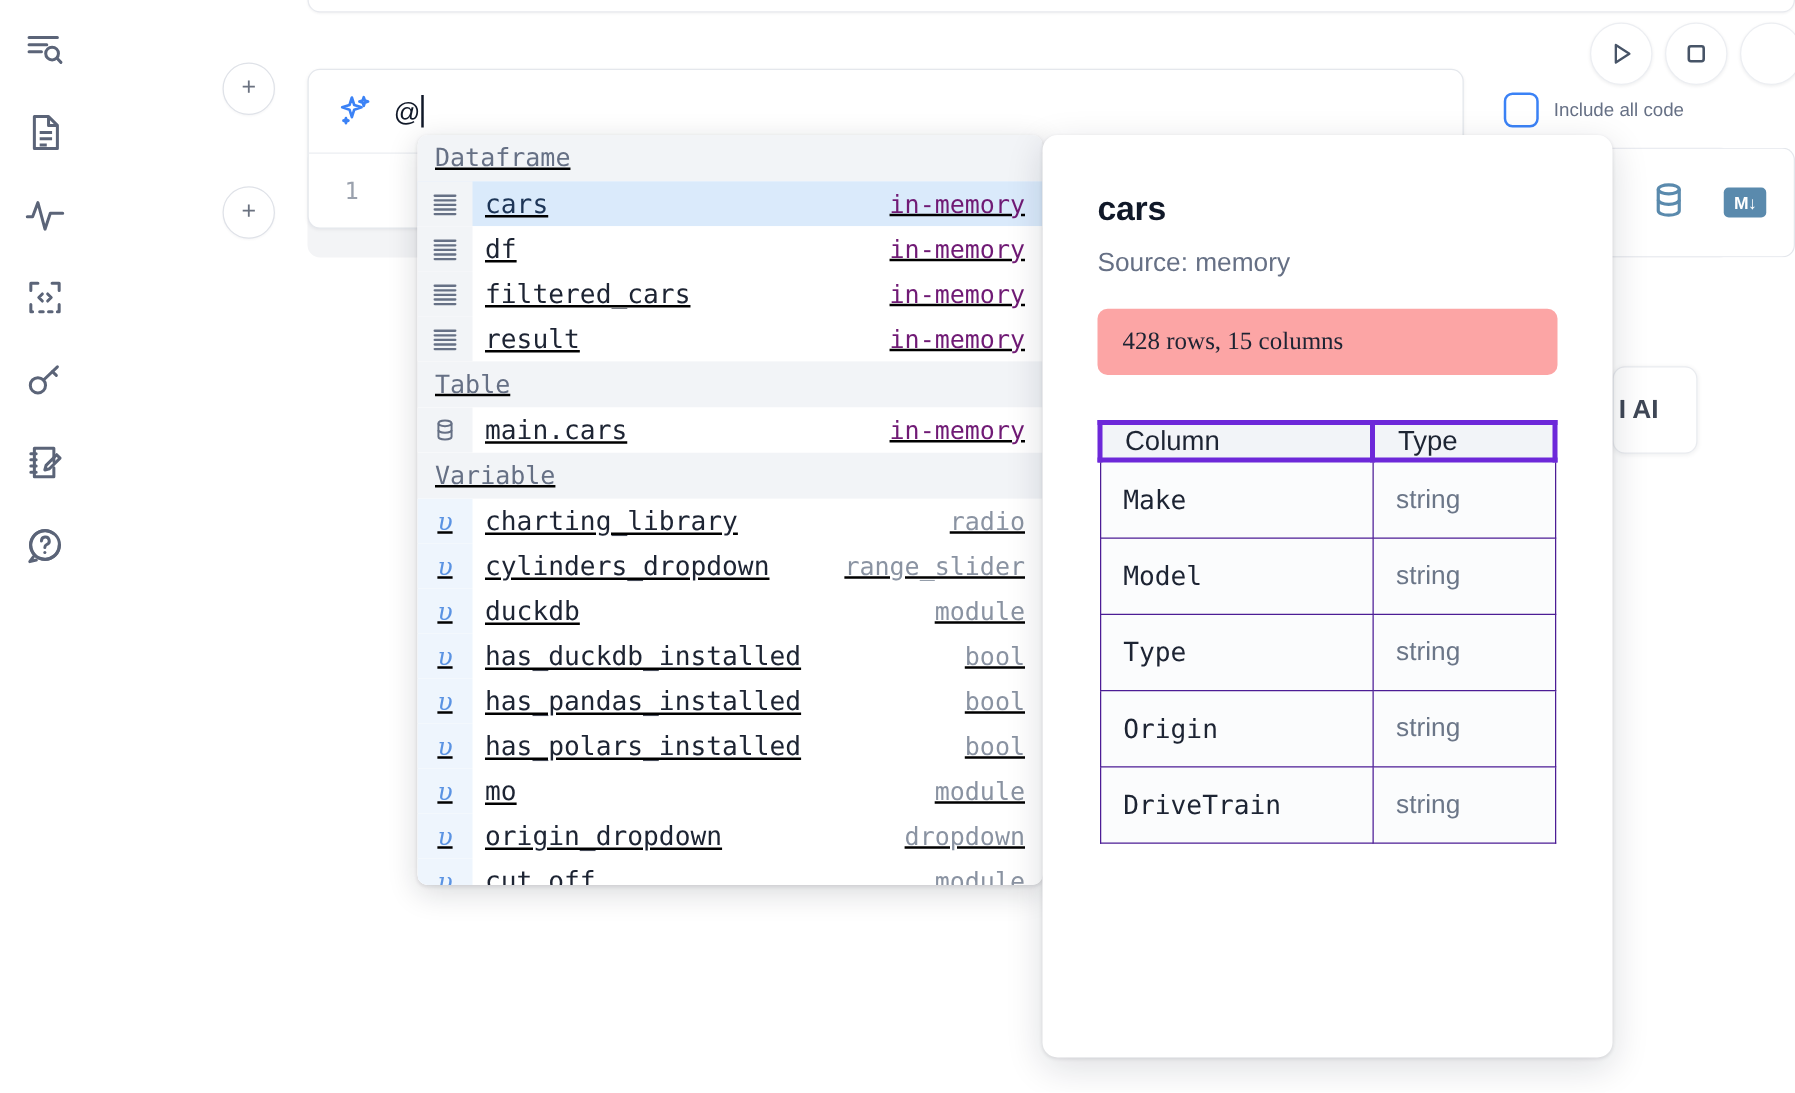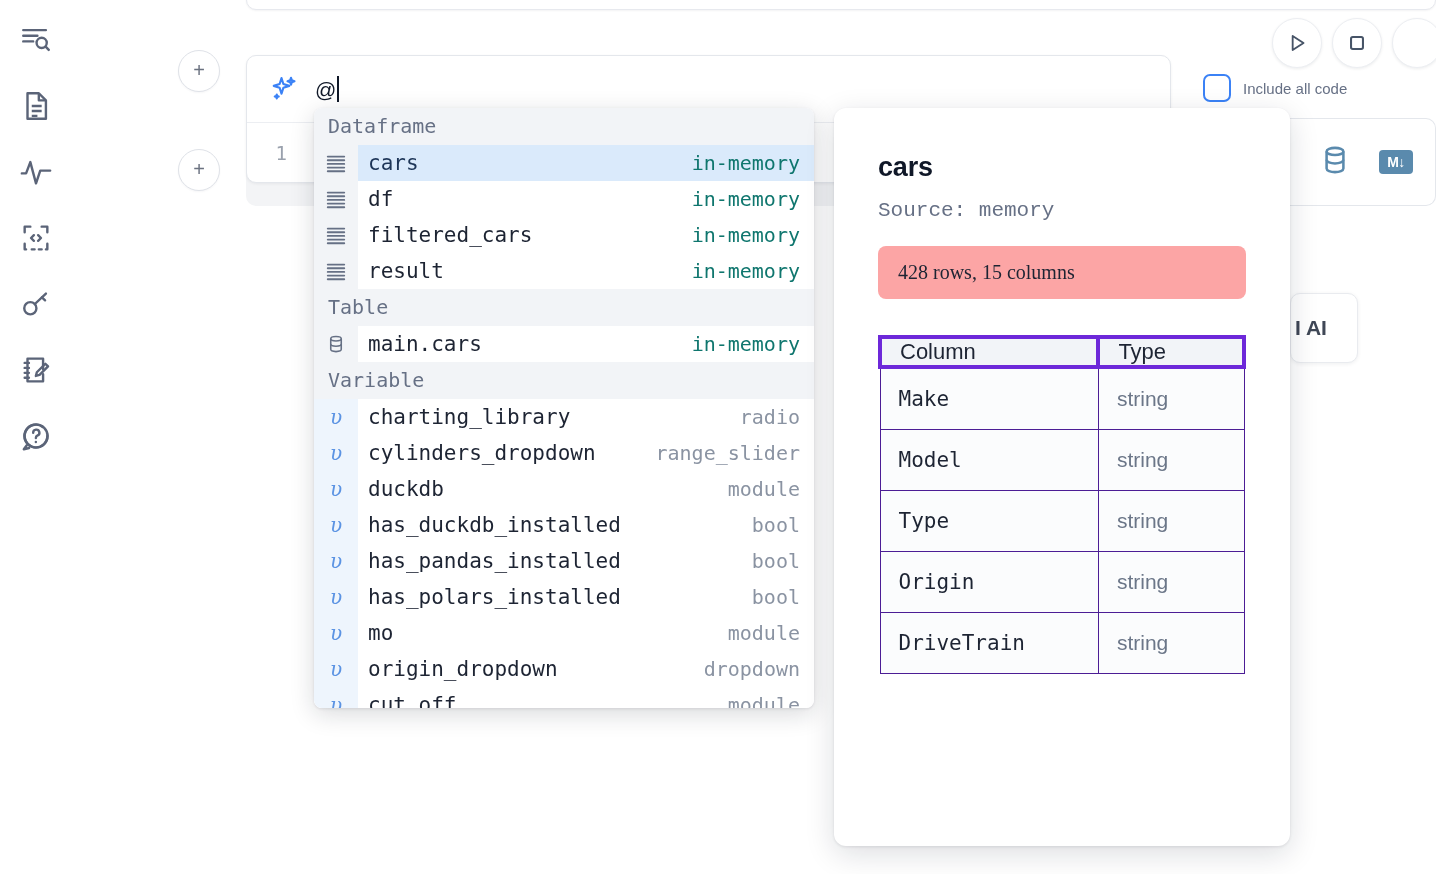--- a/index.html
+++ b/index.html
@@ -212,29 +212,30 @@
   .ai-card-text {
     font-size: 21px;
     font-weight: 700;
     color: #3f4756;
     white-space: nowrap;
   }
 
   
   .ac {
     position: absolute;
-    left: 314px; top: 108px;
+    left: 334px; top: 108px;
     width: 500px;
     height: 600px;
     background: #ffffff;
     border-radius: 8px;
     box-shadow: 0 6px 24px rgba(16,24,40,.16), 0 1px 3px rgba(16,24,40,.10);
     overflow: hidden;
     z-index: 40;
     font-family: "DejaVu Sans Mono", monospace;
+    text-decoration: underline;
   }
   .ac-group {
     background: #f2f4f7;
     color: #667085;
     font-size: 20px;
     padding: 6px 0 6px 14px;
     height: 37px;
     line-height: 25px;
   }
   .ac-item {
@@ -268,21 +269,21 @@
     font-size: 21px;
     color: #1d2433;
     white-space: nowrap;
     overflow: hidden;
   }
   .ac-item.sel .ac-label { color: #1d3557; }
   .ac-type {
     flex: none;
     padding-right: 14px;
     font-size: 20px;
-    color: #0f766e;
+    color: #701a75;
     white-space: nowrap;
   }
   .ac-item.var .ac-type { color: #8a93a2; }
 
   
   .panel {
     position: absolute;
     left: 834px; top: 108px;
     width: 456px; height: 738px;
     background: #ffffff;
@@ -295,21 +296,20 @@
   .panel-title {
     font-size: 27px;
     font-weight: 700;
     color: #101828;
     letter-spacing: -.2px;
   }
   .panel-source {
     margin-top: 16px;
     font-size: 21px;
     color: #667085;
-    font-family: Liberation Mono, monospace;
   }
   .panel-stat {
     margin-top: 24px;
     background: #fca5a5;
     border-radius: 8px;
     padding: 15px 20px;
     font-size: 20px;
     color: #1d2433;
     font-family: Liberation Serif, serif;
   }

